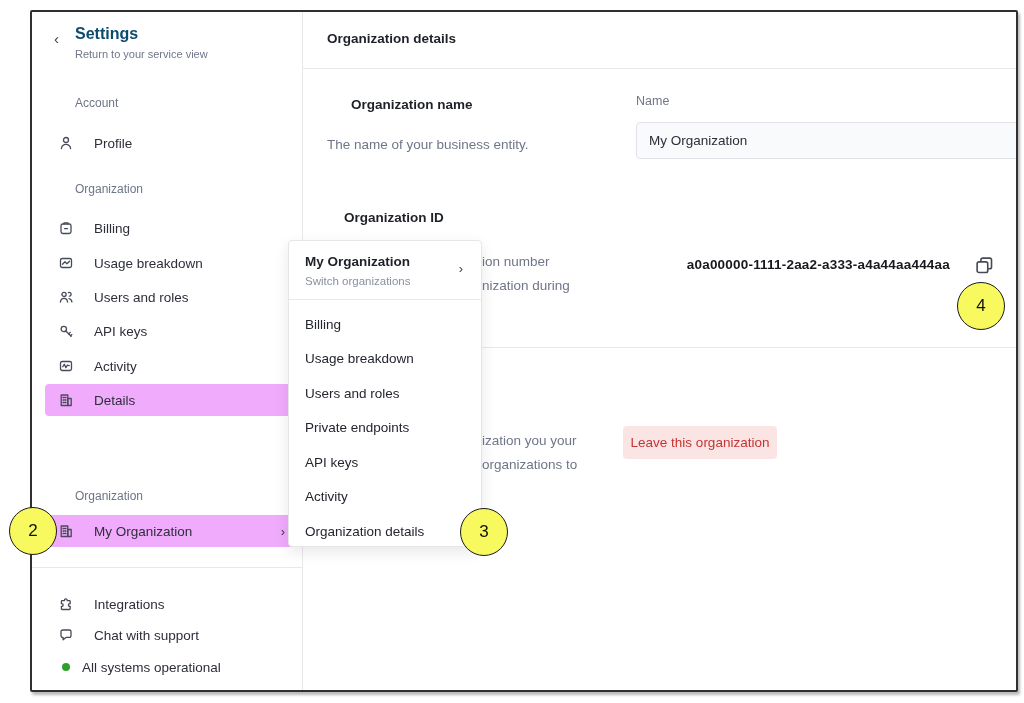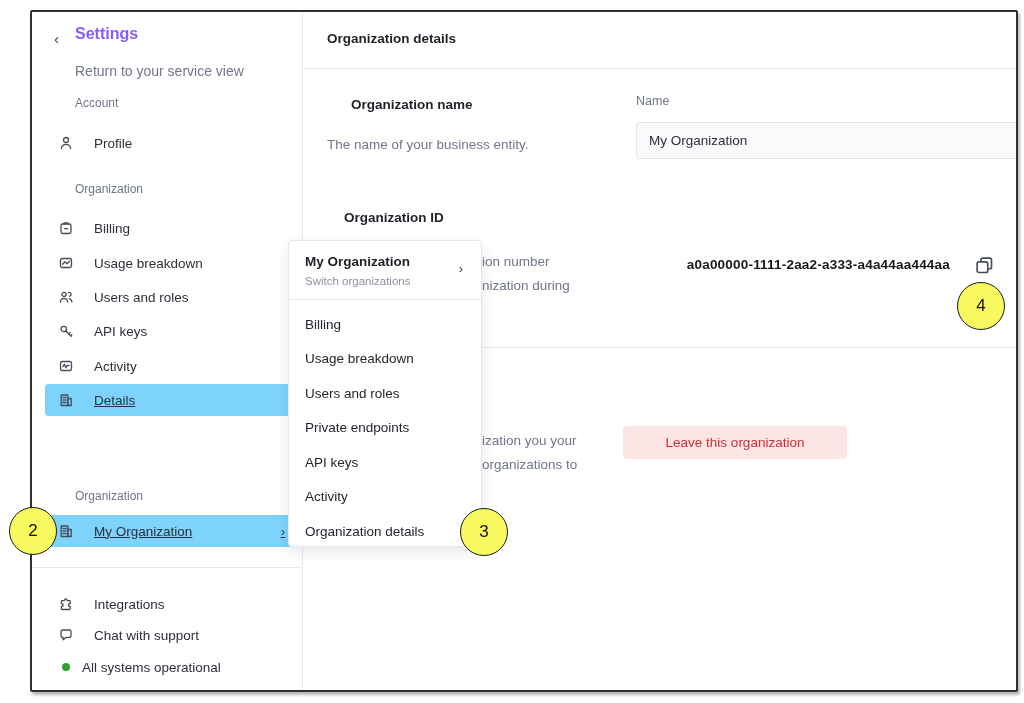--- a/index.html
+++ b/index.html
@@ -8,26 +8,26 @@
 
   
   .frame { position:absolute; left:30px; top:10px; width:988px; height:682px;
            background:#fff; border:2px solid #303030; border-radius:2px;
            box-shadow:2px 3px 3px rgba(0,0,0,.28); overflow:hidden; }
 
   
   .sidebar { position:absolute; left:0; top:0; width:271px; height:100%; background:#fff;
              border-right:1px solid #e7e8ec; }
   .back-chevron { position:absolute; left:22px; top:18px; font-size:15px; color:#3c4049; cursor:pointer; }
-  .sb-title { position:absolute; left:43px; top:13px; font-size:16px; font-weight:700; color:#8b5cf6; }
-  .sb-subtitle { position:absolute; left:43px; top:51px; font-size:14px; color:#70778a; }
+  .sb-title { position:absolute; left:43px; top:13px; font-size:16px; font-weight:700; color:#0c4a6e; }
+  .sb-subtitle { position:absolute; left:43px; top:36px; font-size:11px; color:#70778a; }
   .sb-section { position:absolute; left:43px; font-size:12px; color:#6d7586; }
   .sb-row { position:absolute; left:13px; width:250px; height:32px; display:flex; align-items:center;
             gap:20px; padding-left:13px; border-radius:4px; font-size:13.5px; color:#2c2f39; cursor:pointer; }
-  .sb-row.active { background:#7dd3fc;text-decoration:underline; }
+  .sb-row.active { background:#f0abfc; }
   .sb-row .lbl { flex:1; }
   .sb-row .chev { font-size:13px; color:#3c4049; padding-right:10px; }
   .icon16 { width:16px; height:16px; flex:0 0 16px; display:block; }
   .icon16 svg { width:16px; height:16px; display:block; stroke:#464b57; fill:none; stroke-width:1.3; stroke-linecap:round; stroke-linejoin:round; }
   .sb-divider { position:absolute; left:0; width:271px; height:1px; background:#e7e8ec; }
   .status-dot { width:8px; height:8px; border-radius:50%; background:#2da02c; margin-left:4px; flex:0 0 8px; }
 
   
   .main-title { position:absolute; left:295px; top:19px; font-size:13.5px; font-weight:700; color:#1e2128; }
   .divider { position:absolute; left:271px; width:715px; height:1px; background:#e7e8ec; }
@@ -36,21 +36,21 @@
   .field-label { position:absolute; left:604px; top:82px; font-size:12.5px; color:#6f7689; }
   .text-input { position:absolute; left:604px; top:110px; width:384px; height:37px;
                 border:1px solid #e1e3e8; border-radius:4px; background:#f9fafb;
                 font-size:13.5px; color:#2c2f39; padding-left:12px;
                 font-family:"Liberation Sans", sans-serif; }
   .frag { line-height:24px; }
   .org-id-value { position:absolute; left:560px; top:245px; width:358px; text-align:right;
                   font-size:13.5px; font-weight:700; color:#16181d; letter-spacing:.2px; }
   .copy-btn { position:absolute; left:941px; top:243px; width:22px; height:22px; background:none; border:none; cursor:pointer; }
   .copy-btn svg { width:20px; height:20px; stroke:#464b57; fill:#fff; stroke-width:1.3; stroke-linejoin:round; }
-  .leave-btn { position:absolute; left:591px; top:414px; width:224px; height:33px;
+  .leave-btn { position:absolute; left:591px; top:414px; width:154px; height:33px;
                background:#fbe4e4; color:#c53434; border:none; border-radius:4px;
                font-size:13.5px; font-family:"Liberation Sans", sans-serif; cursor:pointer; }
 
   
   .dropdown { position:absolute; left:256px; top:228px; width:194px; height:307px; background:#fff;
               border:1px solid #e4e6ea; border-radius:4px; box-shadow:0 5px 14px rgba(30,33,40,.10); }
   .dd-title { position:absolute; left:16px; top:13px; font-size:13.5px; font-weight:700; color:#1e2128; cursor:pointer; }
   .dd-sub { position:absolute; left:16px; top:34px; font-size:11.5px; color:#8a90a0; }
   .dd-chev { position:absolute; right:18px; top:20px; font-size:13px; color:#3c4049; }
   .dd-divider { position:absolute; left:0; top:58px; width:100%; height:1px; background:#e7e8ec; }

